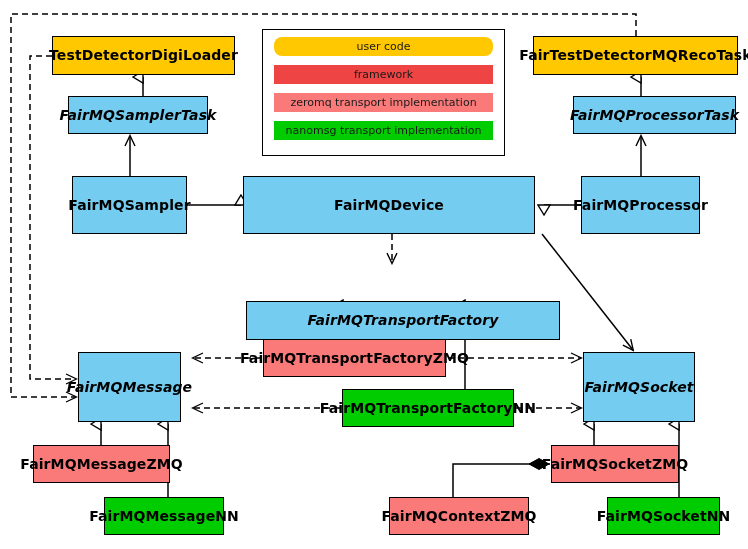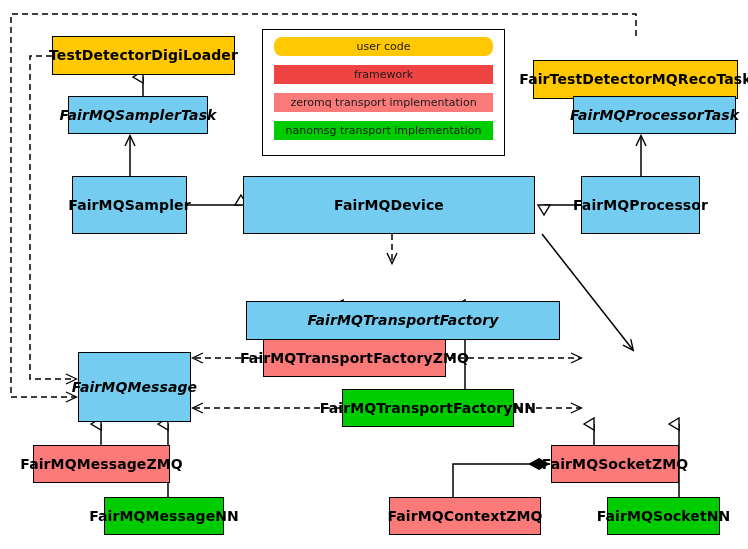--- a/index.html
+++ b/index.html
@@ -149,21 +149,21 @@
     </div>
     <div class="legend-row" style="background:#00cc00;">
       <span>nanomsg transport implementation</span>
     </div>
   </div>
 
   <div class="node c-user" style="left:52px;  top:36px;  width:183px; height:39px;">
     <span>TestDetectorDigiLoader</span>
   </div>
 
-  <div class="node c-user" style="left:533px; top:36px;  width:205px; height:39px;margin-top:24px;">
+  <div class="node c-user" style="left:533px; top:36px;  width:205px; height:39px;">
     <span>FairTestDetectorMQRecoTask</span>
   </div>
 
   <div class="node c-framework italic" style="left:68px;  top:96px;  width:140px; height:38px;">
     <span>FairMQSamplerTask</span>
   </div>
 
   <div class="node c-framework italic" style="left:573px; top:96px;  width:163px; height:38px;">
     <span>FairMQProcessorTask</span>
   </div>
@@ -185,38 +185,41 @@
   </div>
 
   <div class="node c-zeromq" style="left:263px; top:339px; width:183px; height:38px;">
     <span>FairMQTransportFactoryZMQ</span>
   </div>
 
   <div class="node c-nanomsg" style="left:342px; top:389px; width:172px; height:38px;">
     <span>FairMQTransportFactoryNN</span>
   </div>
 
-  <div class="node c-framework italic" style="left:78px;  top:352px; width:113px; height:70px;">
+  <div class="node c-framework italic" style="left:78px;  top:352px; width:103px; height:70px;">
     <span>FairMQMessage</span>
   </div>
 
+  <div class="node c-framework italic" style="left:583px; top:352px; width:112px; height:70px;">
+    <span>FairMQSocket</span>
+  </div>
 
   <div class="node c-zeromq" style="left:33px;  top:445px; width:137px; height:38px;">
     <span>FairMQMessageZMQ</span>
   </div>
 
   <div class="node c-nanomsg" style="left:104px; top:497px; width:120px; height:38px;">
     <span>FairMQMessageNN</span>
   </div>
 
   <div class="node c-zeromq" style="left:551px; top:445px; width:128px; height:38px;">
     <span>FairMQSocketZMQ</span>
   </div>
 
   <div class="node c-nanomsg" style="left:607px; top:497px; width:113px; height:38px;">
     <span>FairMQSocketNN</span>
   </div>
 
-  <div class="node c-zeromq" style="left:389px; top:497px; width:152px; height:38px;">
+  <div class="node c-zeromq" style="left:389px; top:497px; width:140px; height:38px;">
     <span>FairMQContextZMQ</span>
   </div>
 
 </div>
 
 </body></html>

